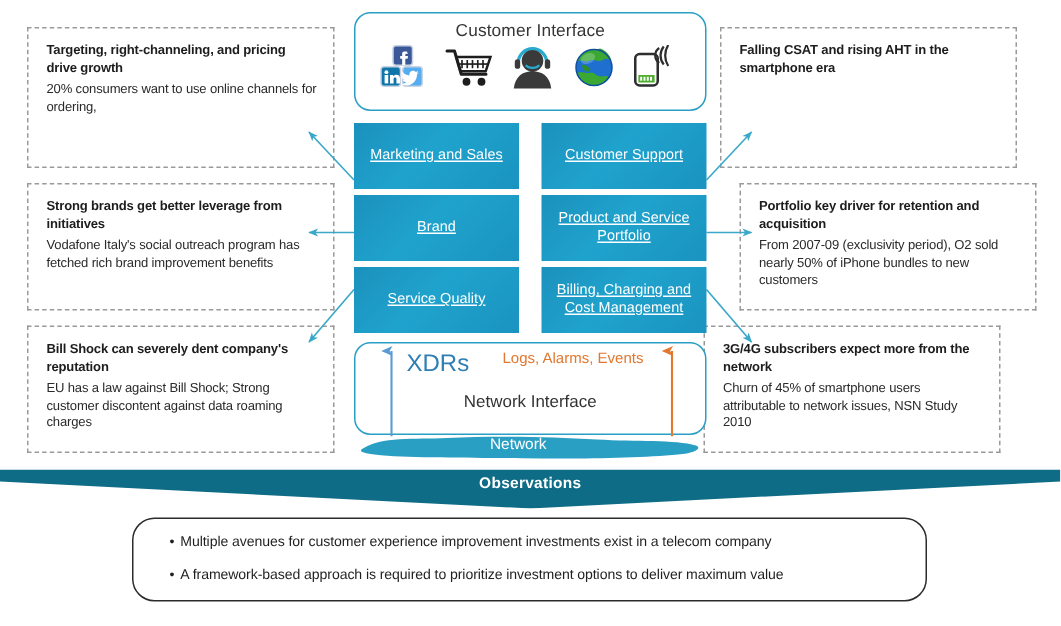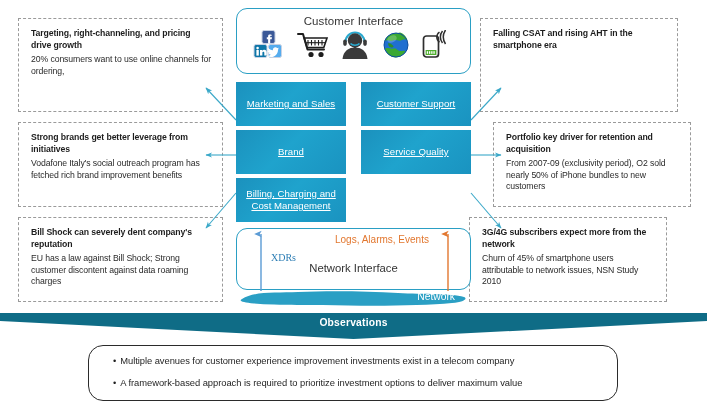--- a/index.html
+++ b/index.html
@@ -107,24 +107,23 @@
     width: 235px;
     height: 62px;
     border: 1.2px solid #2a9fc4;
     border-radius: 11px;
     box-sizing: border-box;
     background: #ffffff;
   }
   .ni-label-xdr {
     position: absolute;
     left: 34px;
-    top: 23px;
-    font-size: 10px;
+    top: 5px;
+    font-size: 16px;
     color: #2f7fb5;
-    font-family: Liberation Serif, serif;
   }
   .ni-label-logs {
     position: absolute;
     left: 98px;
     top: 5px;
     font-size: 10px;
     color: #e2772f;
     white-space: nowrap;
   }
   .ni-title {
@@ -141,21 +140,21 @@
   .net-blob {
     position: absolute;
     left: 236px;
     top: 288px;
     width: 235px;
     height: 20px;
   }
   .net-blob-text {
     position: absolute;
     left: 0; right: 16px; top: 3px;
-    text-align: right;
+    text-align: center;
     font-size: 10.3px;
     color: #ffffff;
   }
 
   
   .conn { position: absolute; left: 0; top: 0; pointer-events: none; }
 
   
   .obs-banner { position: absolute; left: 0; top: 313px; width: 707px; height: 26px; }
   .obs-title {
@@ -307,20 +306,21 @@
       </span>
 
     </div>
   </div>
 </div>
 
 <div class="grid">
   <div class="tile">Marketing and Sales</div>
   <div class="tile">Customer Support</div>
   <div class="tile">Brand</div>
+  <div class="tile">Product and Service Portfolio</div>
   <div class="tile">Service Quality</div>
   <div class="tile">Billing, Charging and Cost Management</div>
 </div>
 
 <div class="ni-box">
   <svg class="ni-arrows" width="235" height="62">
     <defs>
       <marker id="upb" markerWidth="7" markerHeight="7" refX="3" refY="5.5" orient="auto">
         <path d="M3,0.6 L0.6,6 L3,4.6 L5.4,6 Z" fill="#5b9bd5"></path>
       </marker>

